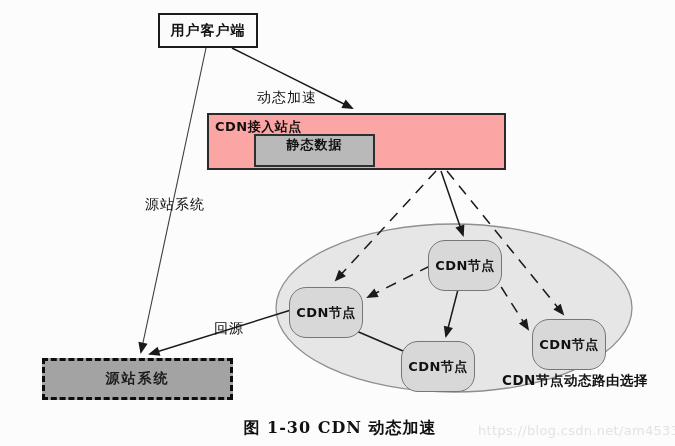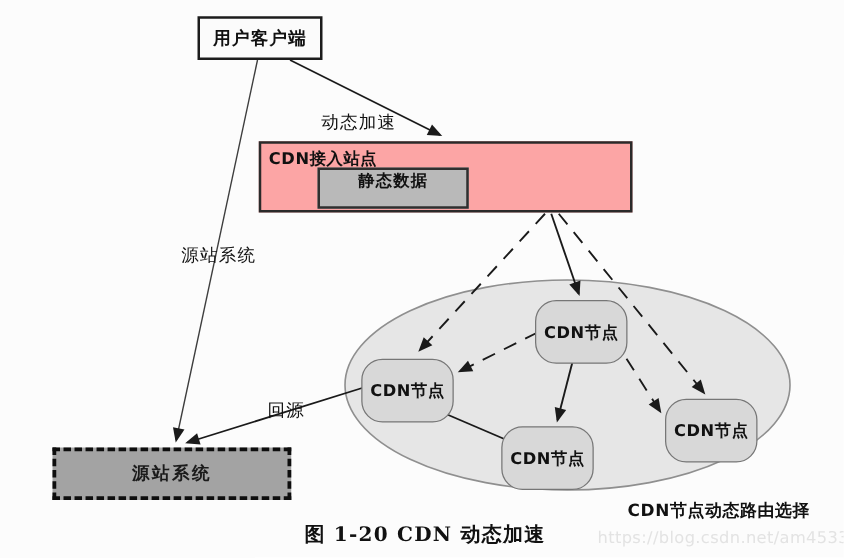--- a/index.html
+++ b/index.html
@@ -37,21 +37,21 @@
   .node-bottom{left:401px;top:341px;}
   .node-right{left:532px;top:319px;}
   .origin-system{
     left:42px;top:358px;width:191px;height:42px;background:#a3a3a3;
     border:3px dashed #0e0e0e;font-size:14px;font-weight:bold;color:#1b1b1b;letter-spacing:2px;
   }
   .edge-label{position:absolute;font-size:14px;letter-spacing:1px;}
   .lbl-dyn-accel{left:257px;top:89px;}
   .lbl-direct-origin{left:145px;top:196px;}
   .lbl-origin-return{left:214px;top:320px;}
-  .lbl-route{left:502px;top:400px;font-size:13.5px;font-weight:bold;letter-spacing:.5px;}
+  .lbl-route{left:502px;top:372px;font-size:13.5px;font-weight:bold;letter-spacing:.5px;}
   .caption{
     position:absolute;left:220px;top:418px;width:240px;text-align:center;
     font-family:"DejaVu Serif","Liberation Serif",serif;
     font-size:16px;font-weight:bold;letter-spacing:1px;
   }
   .watermark{
     position:absolute;left:478px;top:423px;font-size:13px;color:#e3e3e3;letter-spacing:.3px;
   }
 </style>
 </head>
@@ -113,16 +113,16 @@
 
   <div class="box origin-system">
     <span>源站系统</span>
   </div>
 
   <div class="edge-label lbl-dyn-accel">动态加速</div>
   <div class="edge-label lbl-direct-origin">源站系统</div>
   <div class="edge-label lbl-origin-return">回源</div>
   <div class="edge-label lbl-route">CDN节点动态路由选择</div>
 
-  <div class="caption">图 1-20  CDN 动态加速</div>
+  <div class="caption">图 1-30  CDN 动态加速</div>
   <div class="watermark">https://blog.csdn.net/am45337908</div>
 
 </div>
 
 </body></html>

